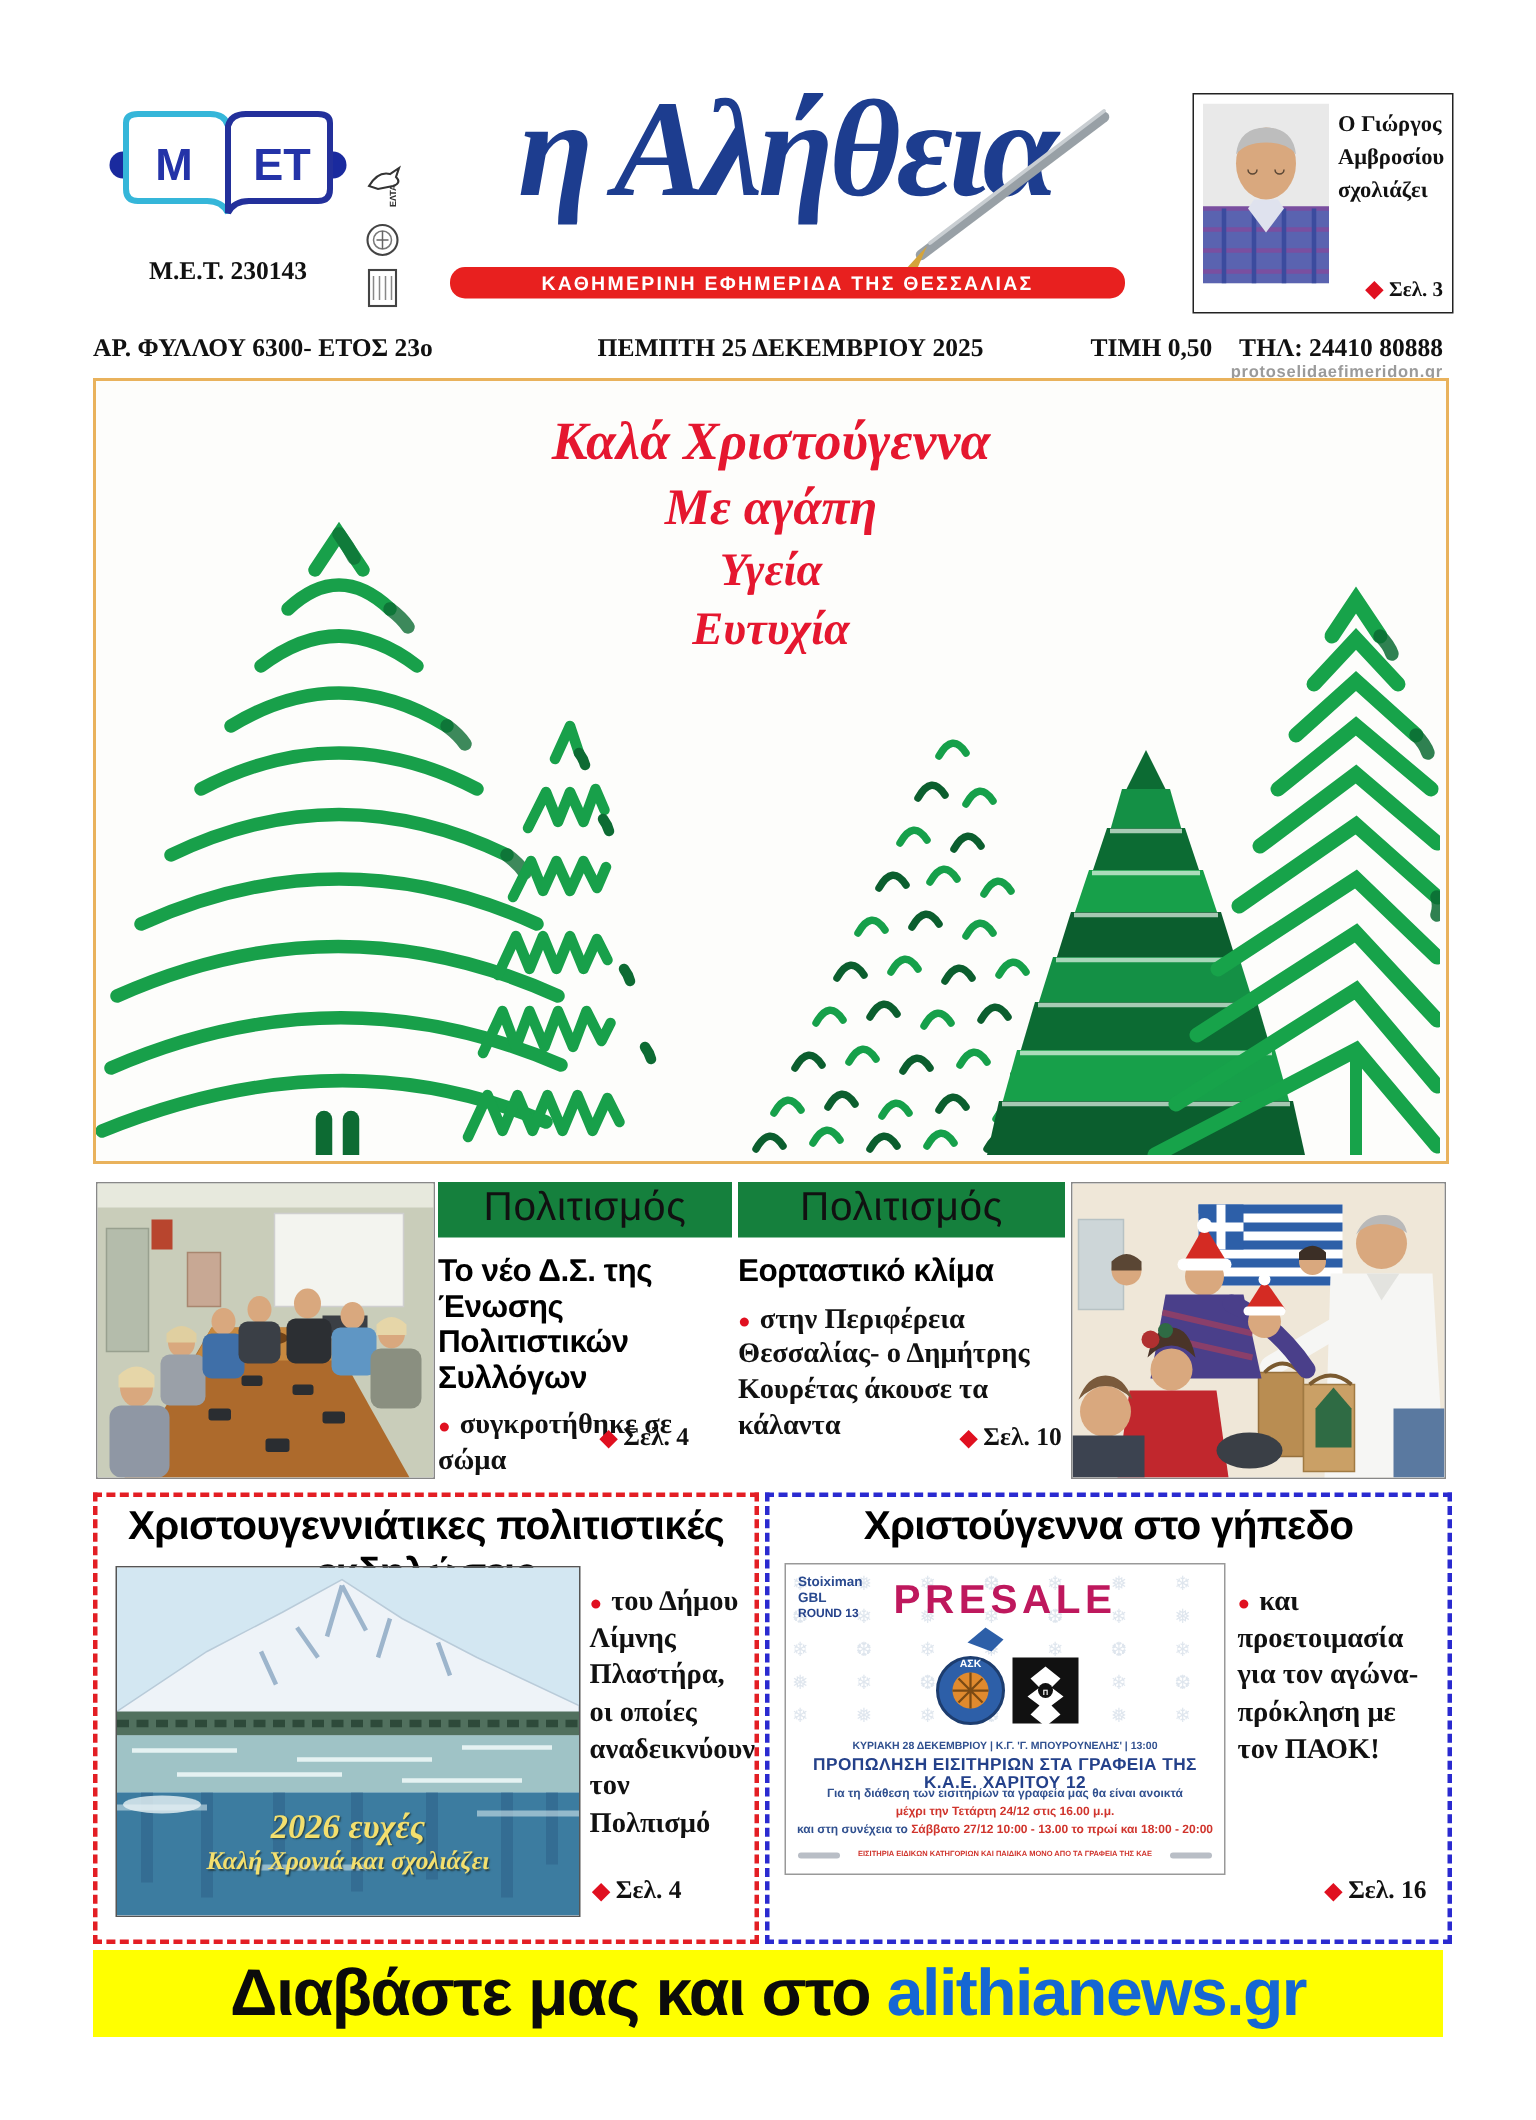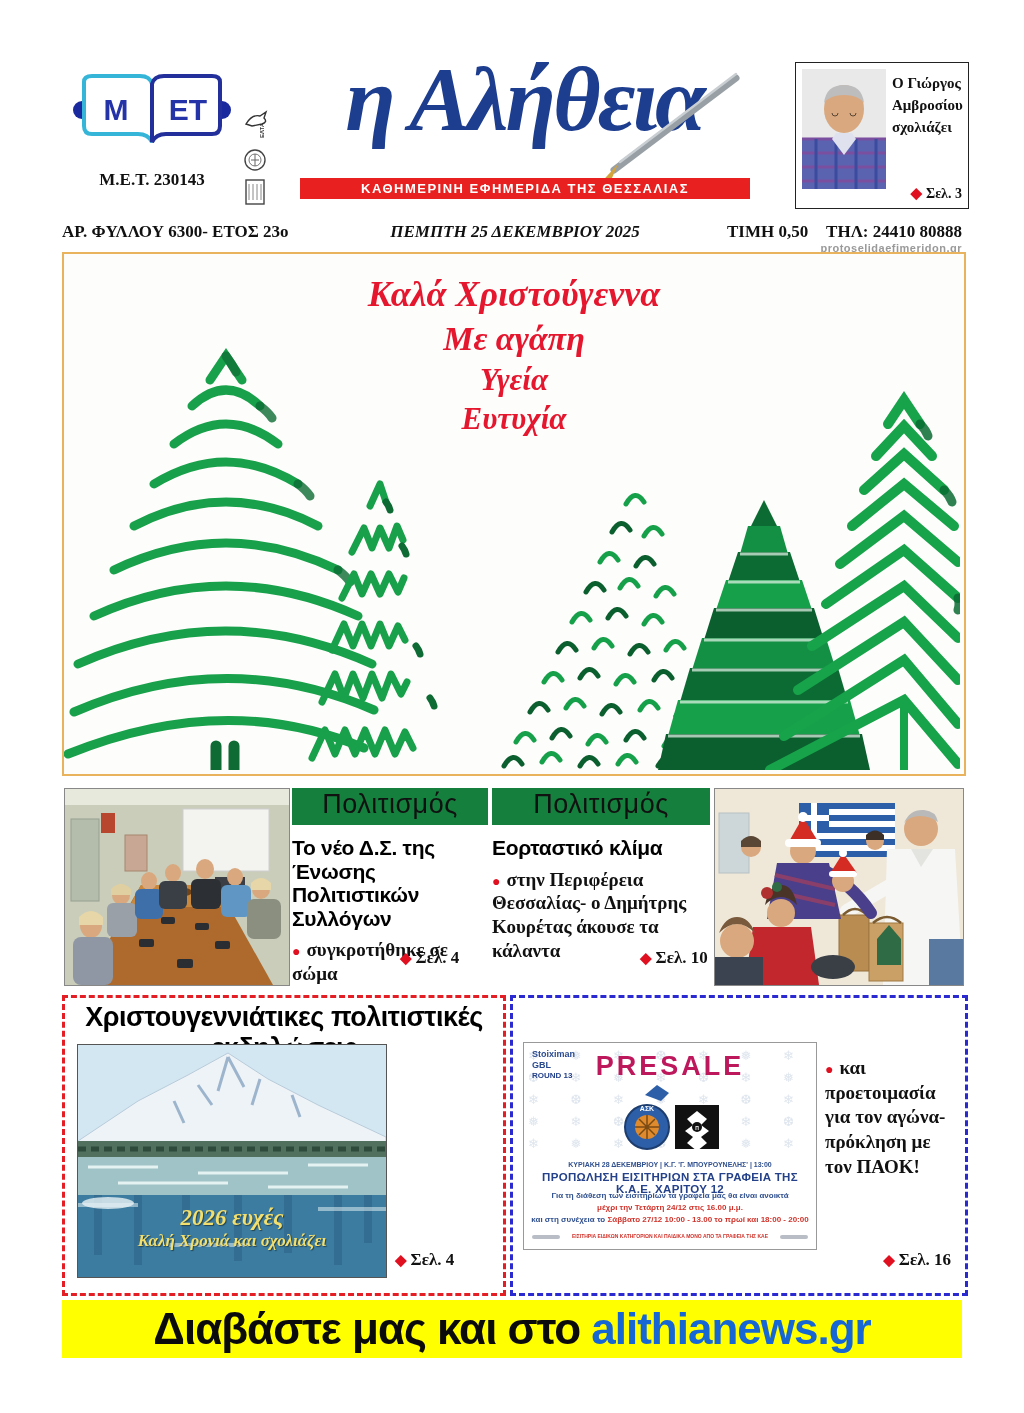--- a/index.html
+++ b/index.html
@@ -8,35 +8,35 @@
 
   
   .met{position:absolute;left:72px;top:62px;width:160px;text-align:center;}
   .met-reg{margin-top:4px;font-family:"Liberation Serif",serif;font-weight:bold;font-size:17px;color:#111;}
   .stamps{position:absolute;left:240px;top:108px;width:34px;height:100px;}
   .masthead{position:absolute;left:284px;top:60px;width:480px;height:150px;}
   .masthead-title{position:absolute;left:0;top:-14px;width:480px;text-align:center;
       font-family:"Liberation Serif",serif;font-style:italic;font-weight:bold;
       font-size:92px;color:#1d3d8f;letter-spacing:-3px;white-space:nowrap;}
   .masthead-bar{position:absolute;left:16px;top:118px;width:450px;height:21px;background:#e8201f;
-      color:#fff;font-weight:bold;font-size:13px;letter-spacing:1.5px;text-align:center;line-height:21px;}
+      color:#fff;font-weight:bold;font-size:13px;letter-spacing:1.5px;text-align:center;line-height:21px;border-radius:10px;}
   .pen{position:absolute;left:0;top:0;pointer-events:none;}
   .columnist{position:absolute;left:795px;top:62px;width:172px;height:145px;border:1px solid #222;background:#fff;}
   .columnist-photo{position:absolute;left:6px;top:6px;width:84px;height:120px;}
   .columnist-text{position:absolute;left:96px;top:10px;width:72px;
       font-family:"Liberation Serif",serif;font-weight:bold;font-size:15px;line-height:1.45;color:#111;}
   .columnist-ref{position:absolute;right:6px;bottom:6px;font-weight:bold;font-size:14px;
       font-family:"Liberation Serif",serif;color:#111;}
   .diamond{color:#e01020;font-size:15px;margin-right:4px;}
 
   
   .infobar{position:absolute;left:62px;top:222px;width:900px;height:24px;
       font-family:"Liberation Serif",serif;font-weight:bold;font-size:17px;color:#111;}
   .info-issue{position:absolute;left:0;top:0;}
-  .info-date{position:absolute;left:288px;width:330px;text-align:center;top:0;font-style:italic;}
+  .info-date{position:absolute;left:300px;width:330px;text-align:center;top:0;}
   .info-price{position:absolute;left:665px;top:0;}
   .info-phone{position:absolute;right:0;top:0;}
   .watermark{position:absolute;right:0px;top:20px;font-family:"Liberation Sans",sans-serif;
       font-weight:bold;font-size:11px;color:#9a9a9a;letter-spacing:.5px;}
 
   
   .artbox{position:absolute;left:62px;top:252px;width:900px;height:520px;border:2px solid #e9b25c;background:#fdfdfb;}
   .greeting{position:absolute;left:225px;top:18px;width:450px;text-align:center;
       font-family:"Liberation Serif",serif;font-style:italic;font-weight:bold;color:#e5172f;}
   .greet1{font-size:36px;line-height:1.25;}
@@ -419,24 +419,26 @@
         <rect y="150" width="308" height="82" fill="#3c7ca0"></rect>
         <path d="M20 150 v60 M60 150 v70 M108 150 v52 M160 150 v66 M210 150 v58 M260 150 v70 M290 150 v48" stroke="#2c5f86" stroke-width="8" opacity=".5"></path>
         <path d="M0 160 h60 M240 164 h68 M90 200 h80" stroke="#cfe4ea" stroke-width="4" opacity=".6"></path>
         <ellipse cx="30" cy="158" rx="26" ry="6" fill="#e8f2f5" opacity=".8"></ellipse>
       </svg>
       <div class="lake-caption">
         <div class="lake-cap1">2026 ευχές</div>
         <div class="lake-cap2">Καλή Χρονιά και σχολιάζει</div>
       </div>
     </div>
+    <div class="box-left-text"><span class="reddot">●</span><span>του Δήμου Λίμνης Πλαστήρα, οι οποίες αναδεικνύουν τον Πολπισμό</span></div>
     <div class="box-left-ref"><span class="diamond">◆</span><span>Σελ.  4</span></div>
   </div>
 
   <div class="box-right">
+    <div class="box-head">Χριστούγεννα στο γήπεδο</div>
     <div class="poster">
       <div class="poster-flakes">❄ ❅ ❄ ❆ ❄ ❅ ❄ ❆ ❄ ❅ ❄ ❆ ❄ ❅ ❄ ❆ ❄ ❅ ❄ ❆ ❄ ❅ ❄ ❆ ❄ ❅ ❄ ❆ ❄ ❅ ❄ ❆ ❄ ❅ ❄</div>
       <div class="poster-league">
         <div>Stoiximan</div>
         <div>GBL</div>
       </div>
       <div class="poster-round">ROUND 13</div>
       <div class="poster-title">PRESALE</div>
       <div class="poster-logos">
         <svg width="150" height="74" viewBox="0 0 150 74">

